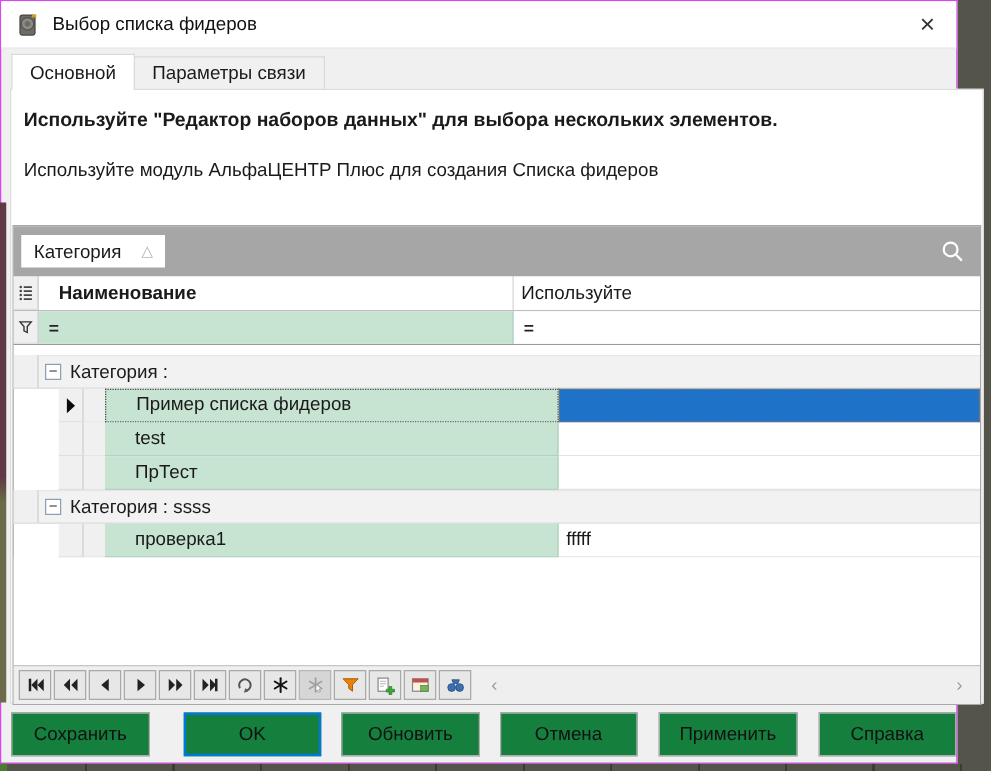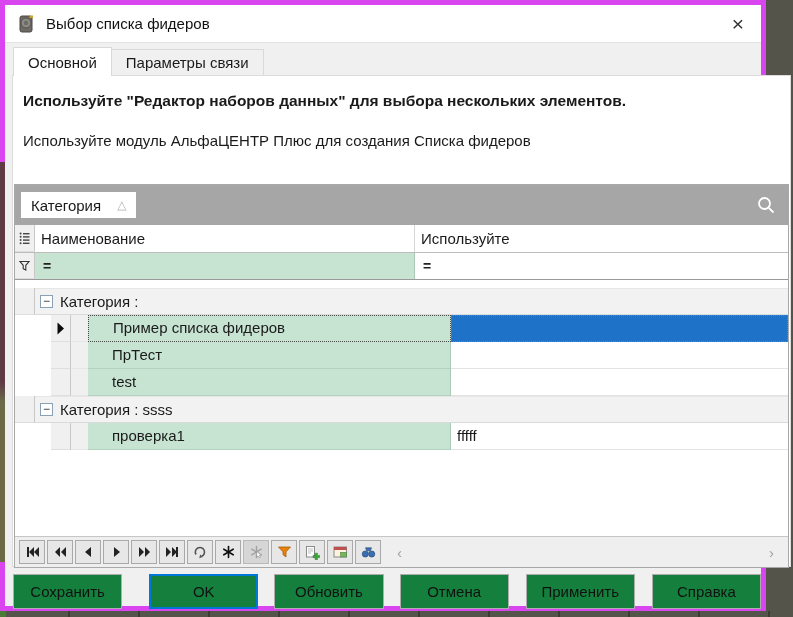--- a/index.html
+++ b/index.html
@@ -8,21 +8,21 @@
     font-family: "Liberation Sans", sans-serif;
     font-size: 15px;
     color:#1a1a1a;
     position:relative;
     background:#54544b;
     overflow:hidden;
   }
   
   .dialog {
     position:absolute; left:0; top:0; width:766px; height:611px;
-    background:#f0f0f0; border:5px solid #d946ef;
+    background:#f0f0f0; border:1px solid #d946ef;
   }
   .titlebar {
     position:absolute; left:0; top:0; right:0; height:38px;
     background:#ffffff; border-bottom:1px solid #e3e3e3;
     display:flex; align-items:center;
   }
   .app-icon { width:22px; height:22px; margin-left:10px; }
   .title-text { margin-left:9px; font-size:15px; color:#111; }
   .close-btn {
     margin-left:auto; width:46px; height:36px; display:flex;
@@ -54,21 +54,21 @@
     position:absolute; left:6px; top:7px; height:26px; background:#ffffff;
     display:inline-flex; align-items:center; padding:0 10px; font-size:15px;
   }
   .sort-glyph { color:#b4b4b4; font-size:12px; margin-left:16px; }
   .search-btn { position:absolute; right:12px; top:10px; width:20px; height:20px; }
   .hdr-row { height:28px; display:flex; background:#fff; border-bottom:1px solid #bdbdbd; flex:none; }
   .ind-cell {
     width:20px; flex:none; background:#f0f0f0; border-right:1px solid #c8c8c8;
     display:flex; align-items:center; justify-content:center; border-bottom:1px solid #dedede;
   }
-  .hdr-name { width:380px; flex:none; line-height:27px; padding-left:6px; border-right:1px solid #d6d6d6; }
+  .hdr-name { width:380px; flex:none; line-height:27px; padding-left:16px; border-right:1px solid #d6d6d6;font-weight:bold; }
   .hdr-comment { flex:1; line-height:27px; padding-left:6px; }
   .filter-row { height:27px; display:flex; border-bottom:1px solid #9a9a9a; flex:none; }
   .filter-name {
     width:380px; flex:none; background:#c7e3d2; border-right:1px solid #a9c9b8;
     font-weight:700; font-size:14px; padding-left:8px; line-height:26px; color:#222;
   }
   .filter-comment { flex:1; background:#fff; font-weight:700; font-size:14px; padding-left:8px; line-height:26px; color:#222; }
   .gap-row { height:8px; background:#fff; flex:none; display:flex; }
   .group-row { height:27px; display:flex; flex:none; background:#fff; }
   .group-content {
@@ -215,28 +215,28 @@
           </svg>
         </div>
         <div class="indent-cell"></div>
         <div class="name-cell">Пример списка фидеров</div>
         <div class="comment-cell"></div>
       </div>
 
       <div class="data-row">
         <div class="ind-cell"></div>
         <div class="indent-cell"></div>
+        <div class="name-cell">test</div>
+        <div class="comment-cell"></div>
+      </div>
+
+      <div class="data-row">
+        <div class="ind-cell"></div>
+        <div class="indent-cell"></div>
         <div class="name-cell">ПрТест</div>
-        <div class="comment-cell"></div>
-      </div>
-
-      <div class="data-row">
-        <div class="ind-cell"></div>
-        <div class="indent-cell"></div>
-        <div class="name-cell">test</div>
         <div class="comment-cell"></div>
       </div>
 
       <div class="group-row">
         <div class="ind-cell"></div>
         <div class="group-content">
           <span class="gbox">−</span>
           <span class="group-label">Категория : ssss</span>
         </div>
       </div>

